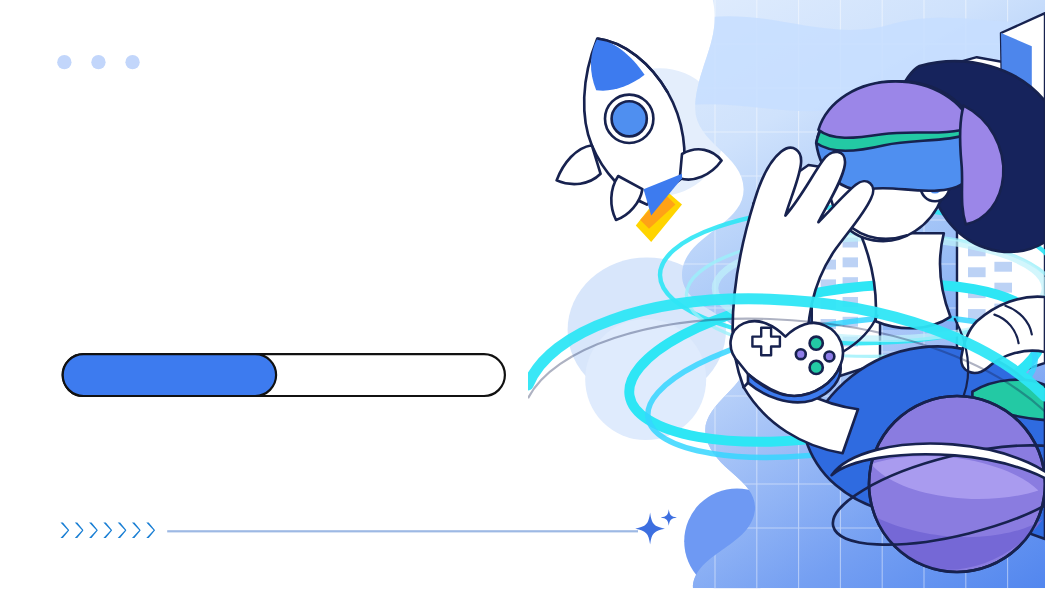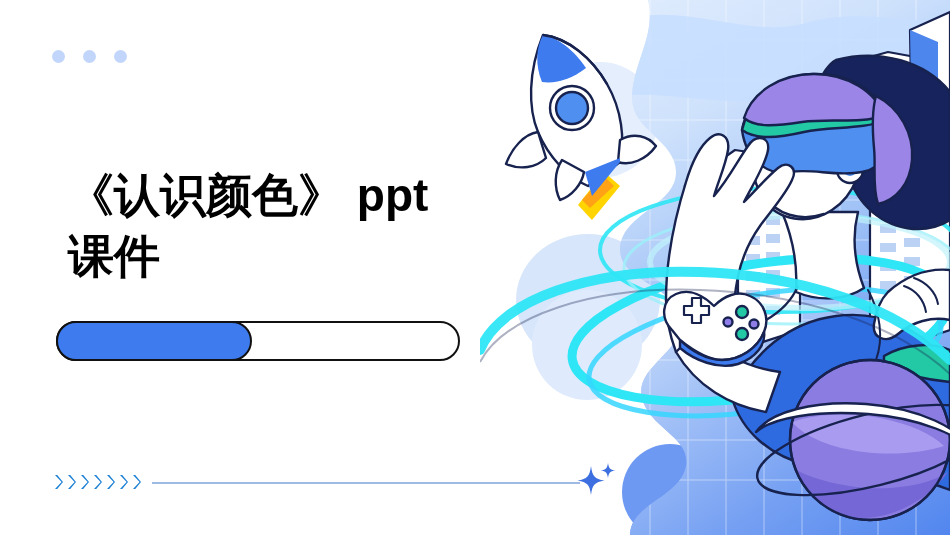--- a/index.html
+++ b/index.html
@@ -108,24 +108,20 @@
 <body>
 
 <div id="slide">
 
   <div class="dots-row">
     <div class="dot"></div>
     <div class="dot"></div>
     <div class="dot"></div>
   </div>
 
-  <div class="title">
-    <div>《认识颜色》 ppt</div>
-    <div>课件</div>
-  </div>
 
   <div class="progress-track">
     <div class="progress-fill" style="width: 49%; background: rgb(61, 123, 239);"></div>
   </div>
 
   <div class="chev-row">
     <svg class="chev" viewBox="0 0 9 16">
         <path d="M1 1 L7.6 8 L1 15 L3.2 15 L9 8 L3.2 1 Z" fill="#1a7fd4"></path>
       </svg>
     <svg class="chev" viewBox="0 0 9 16">

